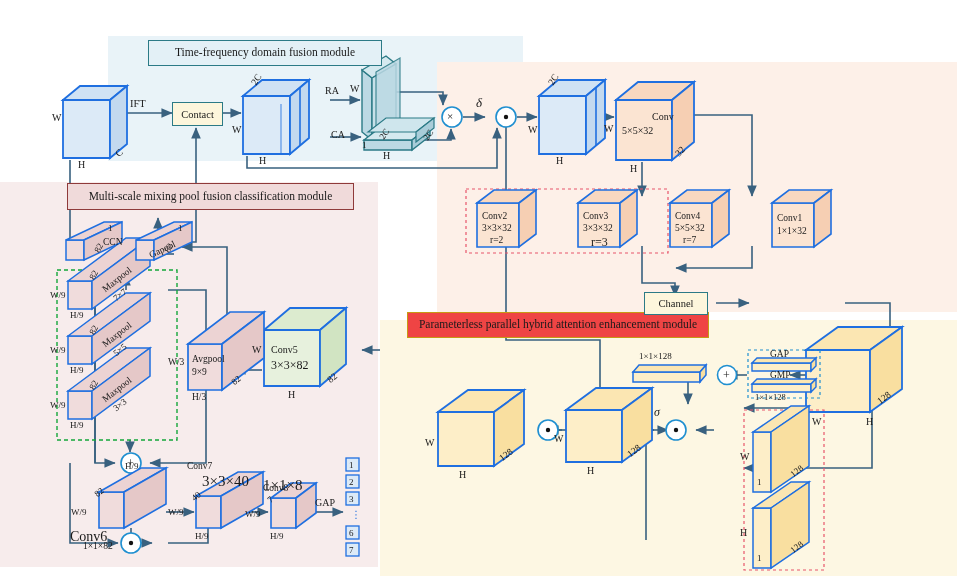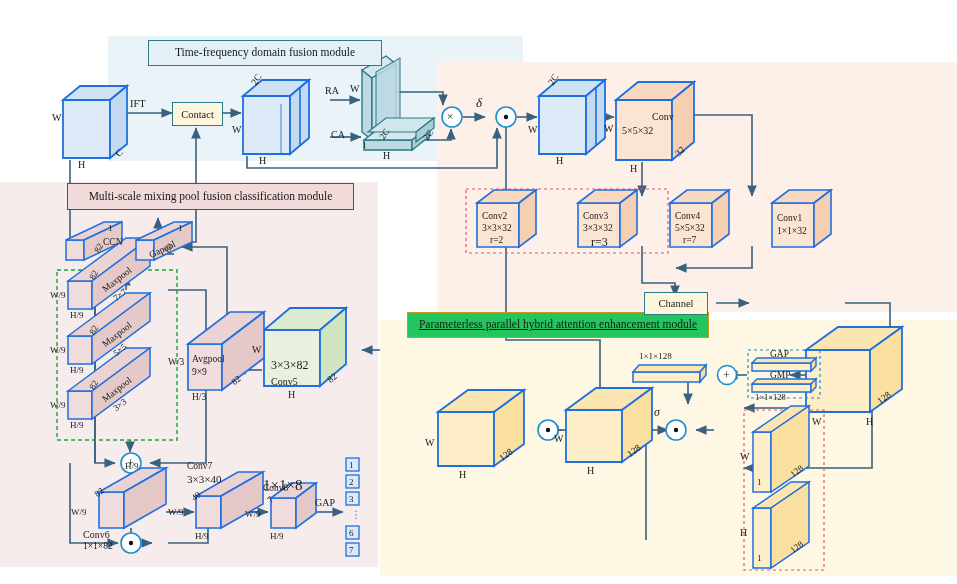--- a/index.html
+++ b/index.html
@@ -280,21 +280,21 @@
 
   <div class="titlebox" style="left:148px;top:40px;width:232px;height:24px;background:#e3f0f6;border-color:#2b7a86;font-size:11.5px;">
     <span>Time-frequency domain fusion module</span>
   </div>
 
 
   <div class="titlebox" style="left:67px;top:183px;width:285px;height:25px;background:#f0dada;border-color:#8f3a3a;font-size:11.5px;">
     <span>Multi-scale mixing pool fusion classification module</span>
   </div>
 
-  <div class="titlebox" style="left:407px;top:312px;width:300px;height:24px;background:#22c55e;border-color:#c79a14;font-size:11.5px;text-decoration:underline;">
+  <div class="titlebox" style="left:407px;top:312px;width:300px;height:24px;background:#ef4444;border-color:#c79a14;font-size:11.5px;">
     <span>Parameterless parallel hybrid attention enhancement module</span>
   </div>
 
   <div class="tagbox" style="left:172px;top:102px;width:49px;height:22px;">
     <span>Contact</span>
   </div>
   <div class="tagbox" style="left:644px;top:292px;width:62px;height:21px;">
     <span>Channel</span>
   </div>
 
@@ -354,21 +354,21 @@
   <div class="lbl" style="left:740px;top:528px;font-size:10px;">H</div>
   <div class="lbl" style="left:757px;top:554px;font-size:9px;">1</div>
   <div class="lbl rot" style="left:789px;top:548px;font-size:9px;transform:rotate(-38deg);">128</div>
   <div class="lbl" style="left:554px;top:434px;font-size:10px;">W</div>
   <div class="lbl" style="left:587px;top:466px;font-size:10px;">H</div>
   <div class="lbl rot" style="left:626px;top:452px;font-size:9.5px;transform:rotate(-38deg);">128</div>
   <div class="lbl" style="left:425px;top:438px;font-size:10px;">W</div>
   <div class="lbl" style="left:459px;top:470px;font-size:10px;">H</div>
   <div class="lbl rot" style="left:498px;top:456px;font-size:9.5px;transform:rotate(-38deg);">128</div>
 
-  <div class="lbl" style="left:271px;top:345px;font-size:10px;margin-top:32px;">Conv5</div>
+  <div class="lbl" style="left:271px;top:345px;font-size:10px;">Conv5</div>
   <div class="lbl" style="left:271px;top:359px;font-size:12px;">3×3×82</div>
   <div class="lbl" style="left:252px;top:345px;font-size:10px;">W</div>
   <div class="lbl" style="left:288px;top:390px;font-size:10px;">H</div>
   <div class="lbl rot" style="left:326px;top:378px;font-size:9.5px;transform:rotate(-40deg);">82</div>
 
   <div class="lbl" style="left:192px;top:355px;font-size:9.5px;">Avgpool</div>
   <div class="lbl" style="left:192px;top:368px;font-size:9.5px;">9×9</div>
   <div class="lbl" style="left:168px;top:358px;font-size:9.5px;">W/3</div>
   <div class="lbl" style="left:192px;top:393px;font-size:9.5px;">H/3</div>
   <div class="lbl rot" style="left:230px;top:380px;font-size:9px;transform:rotate(-40deg);">82</div>
@@ -393,28 +393,28 @@
 
   <div class="lbl" style="left:103px;top:238px;font-size:9.5px;">CCN</div>
   <div class="lbl rot" style="left:148px;top:252px;font-size:9.5px;transform:rotate(-26deg);">Gapool</div>
   <div class="lbl" style="left:108px;top:224px;font-size:9px;">1</div>
   <div class="lbl rot" style="left:93px;top:250px;font-size:9px;transform:rotate(-62deg);">82</div>
   <div class="lbl" style="left:178px;top:224px;font-size:9px;">1</div>
   <div class="lbl rot" style="left:163px;top:250px;font-size:9px;transform:rotate(-62deg);">82</div>
 
   <div class="lbl" style="left:127px;top:457px;font-size:12px;">+</div>
 
-  <div class="lbl" style="left:83px;top:530px;font-size:10px;">Conv6</div>
+  <div class="lbl" style="left:70px;top:530px;font-size:14px;">Conv6</div>
   <div class="lbl" style="left:83px;top:542px;font-size:9.5px;">1×1×82</div>
   <div class="lbl" style="left:71px;top:508px;font-size:9px;">W/9</div>
   <div class="lbl" style="left:125px;top:462px;font-size:9px;">H/9</div>
   <div class="lbl rot" style="left:93px;top:492px;font-size:9px;transform:rotate(-40deg);">82</div>
 
   <div class="lbl" style="left:187px;top:462px;font-size:9.5px;">Conv7</div>
-  <div class="lbl" style="left:187px;top:474px;font-size:11px;">3×3×40</div>
+  <div class="lbl" style="left:202px;top:474px;font-size:15px;">3×3×40</div>
   <div class="lbl" style="left:168px;top:508px;font-size:9px;">W/9</div>
   <div class="lbl" style="left:195px;top:532px;font-size:9px;">H/9</div>
   <div class="lbl rot" style="left:190px;top:496px;font-size:9px;transform:rotate(-40deg);">40</div>
 
   <div class="lbl" style="left:263px;top:484px;font-size:9.5px;">Conv8</div>
   <div class="lbl" style="left:263px;top:478px;font-size:15px;">1×1×8</div>
   <div class="lbl" style="left:245px;top:510px;font-size:9px;">W/9</div>
   <div class="lbl" style="left:270px;top:532px;font-size:9px;">H/9</div>
   <div class="lbl rot" style="left:266px;top:498px;font-size:9px;transform:rotate(-40deg);">7</div>
 

